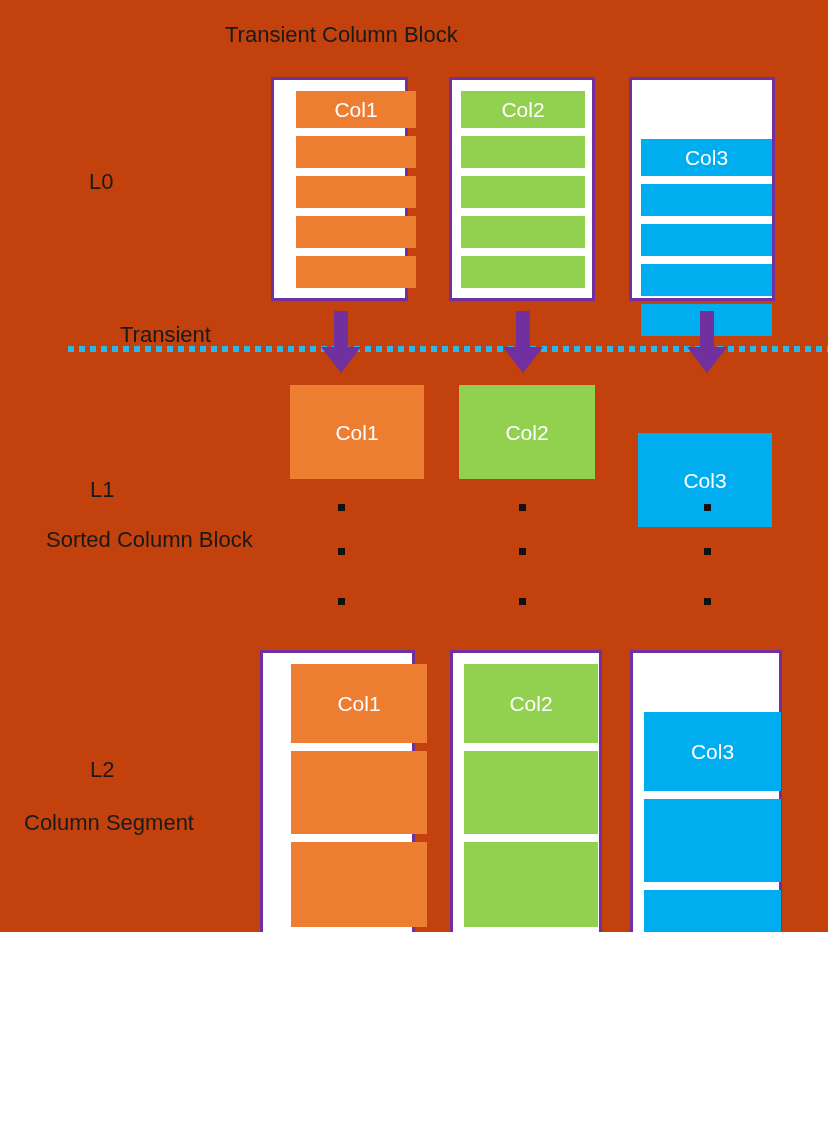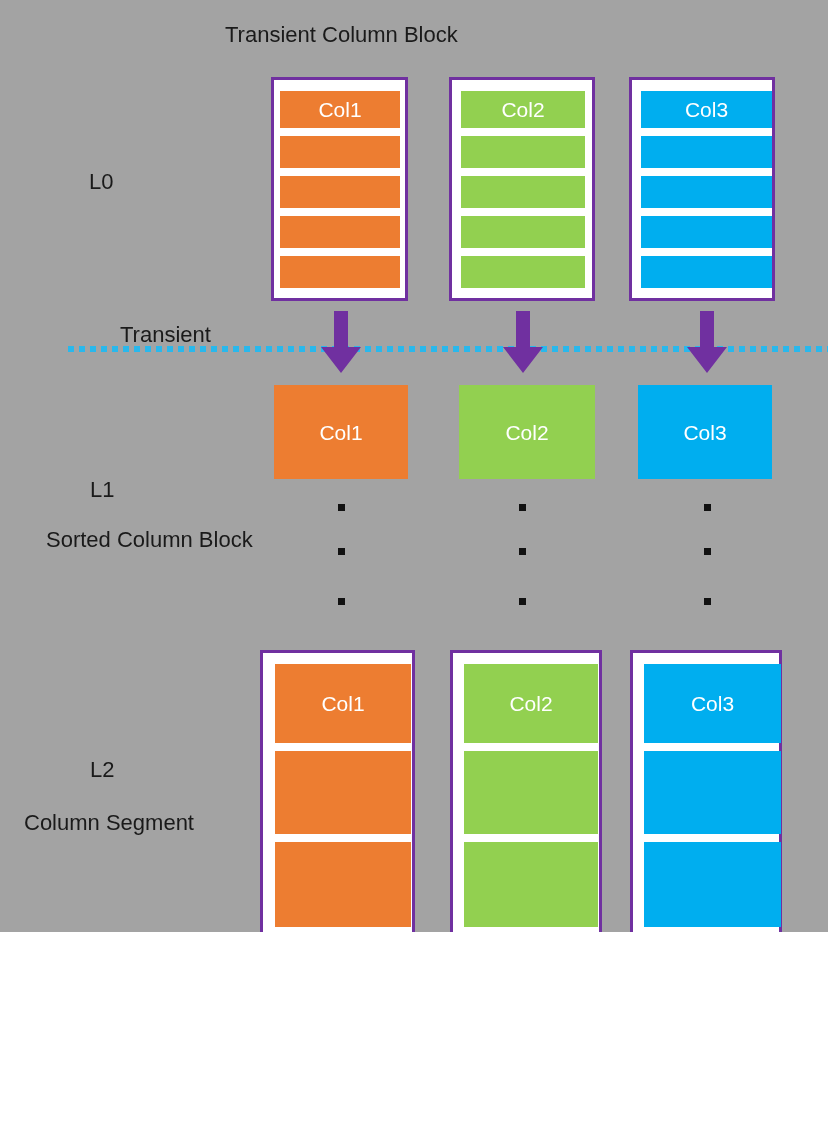--- a/index.html
+++ b/index.html
@@ -7,21 +7,21 @@
     padding: 0;
     background: #ffffff;
   }
   body {
     font-family: "Liberation Sans", sans-serif;
   }
   #canvas {
     position: relative;
     width: 828px;
     height: 932px;
-    background: #a3a3a3;
+    background: #c2410c;
     overflow: hidden;
   }
   .abs { position: absolute; }
 
   
   .title-label {
     font-size: 22px;
     color: #1a1a1a;
     white-space: nowrap;
     line-height: 1;
@@ -49,23 +49,23 @@
   
   .bar {
     box-sizing: border-box;
     display: flex;
     align-items: center;
     justify-content: center;
     color: #ffffff;
     font-size: 21px;
     line-height: 1;
   }
-  .bar.c1 { background: #ED7D31; }
+  .bar.c1 { background: #ED7D31; margin-left: 16px; }
   .bar.c2 { background: #92D050; justify-content: center; }
-  .bar.c3 { background: #00AEEF; }
+  .bar.c3 { background: #00AEEF; margin-top: 48px; }
 
   
   .checkline {
     height: 6px;
     background-image: linear-gradient(to right, #29B8EC 0 6px, rgba(0,0,0,0) 6px 11px);
     background-size: 11px 6px;
     background-repeat: repeat-x;
   }
 
   

